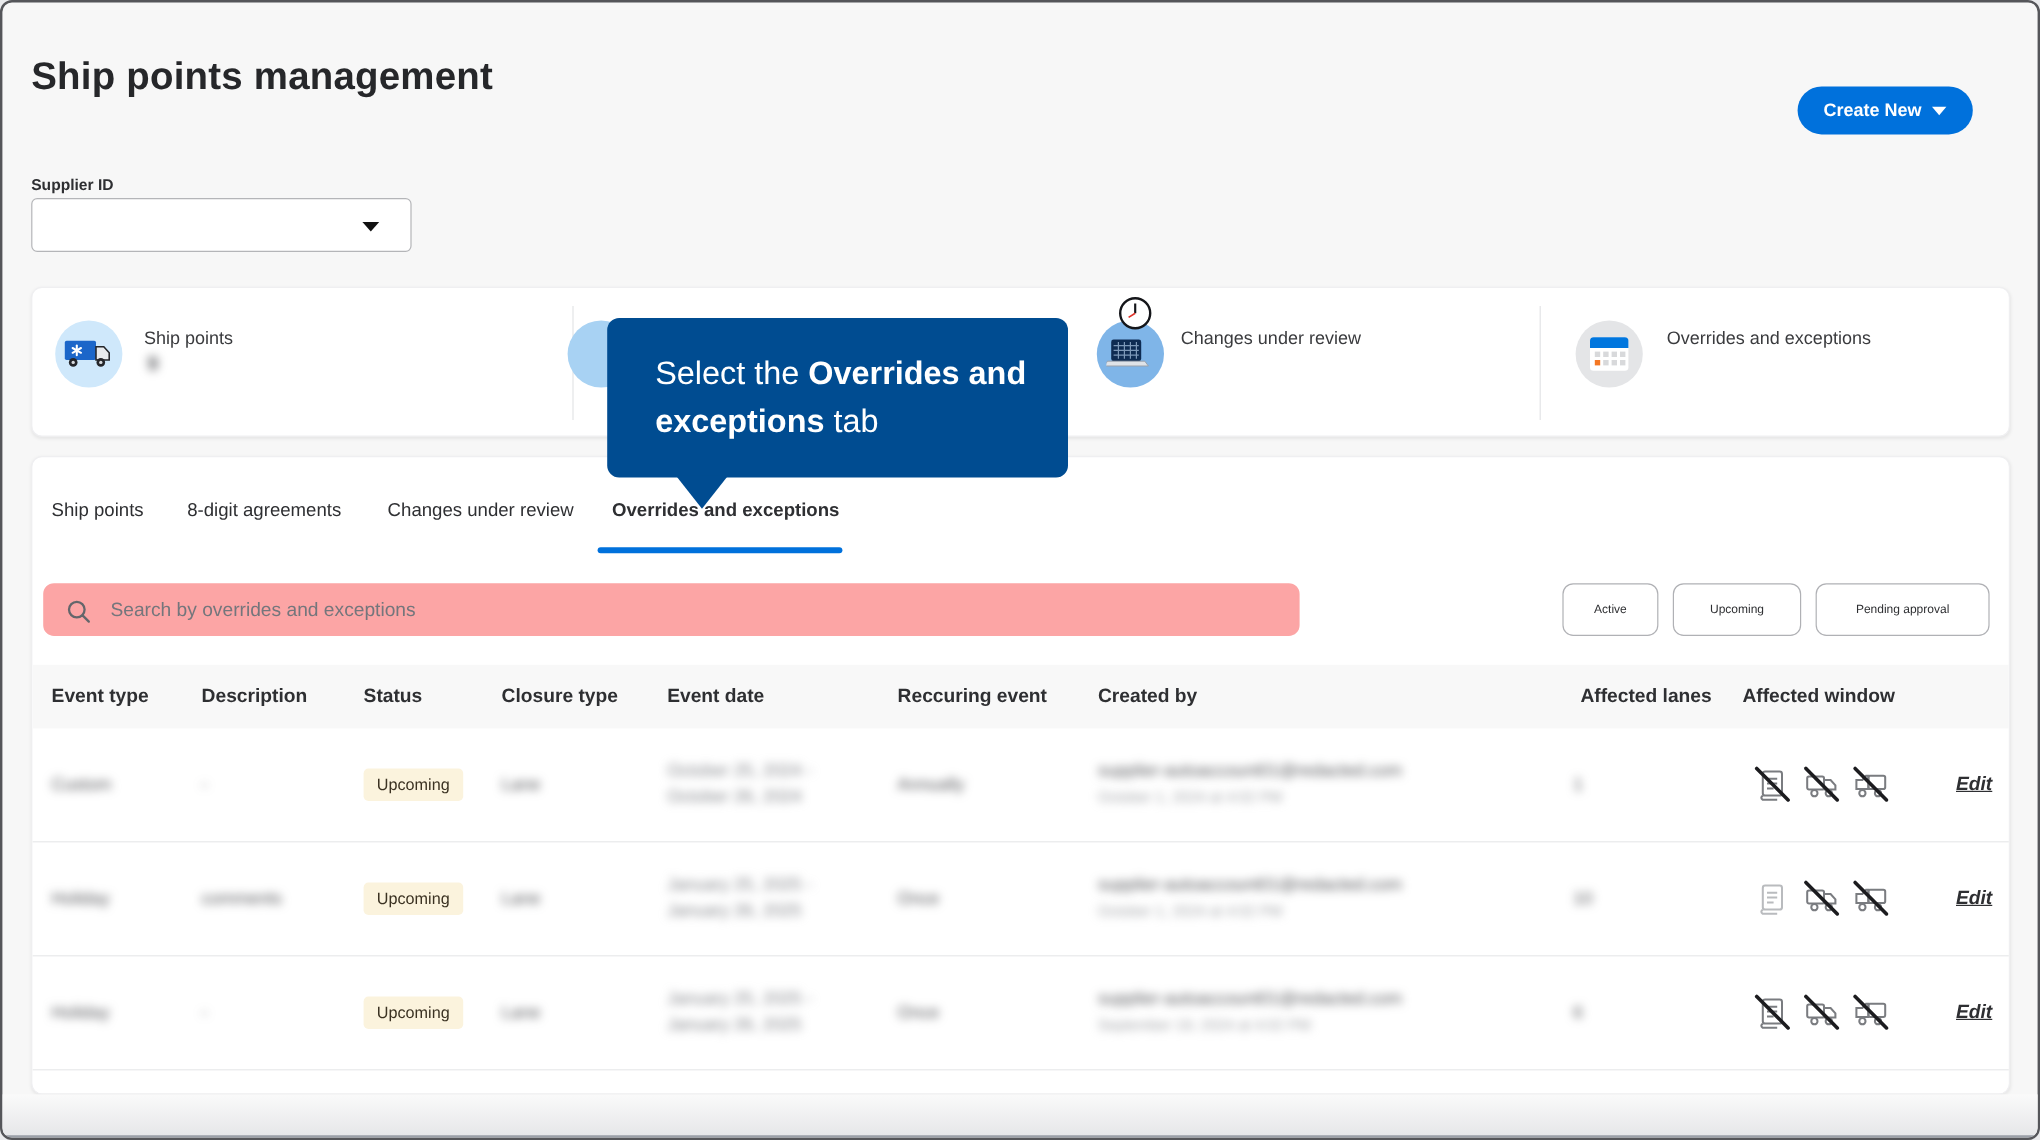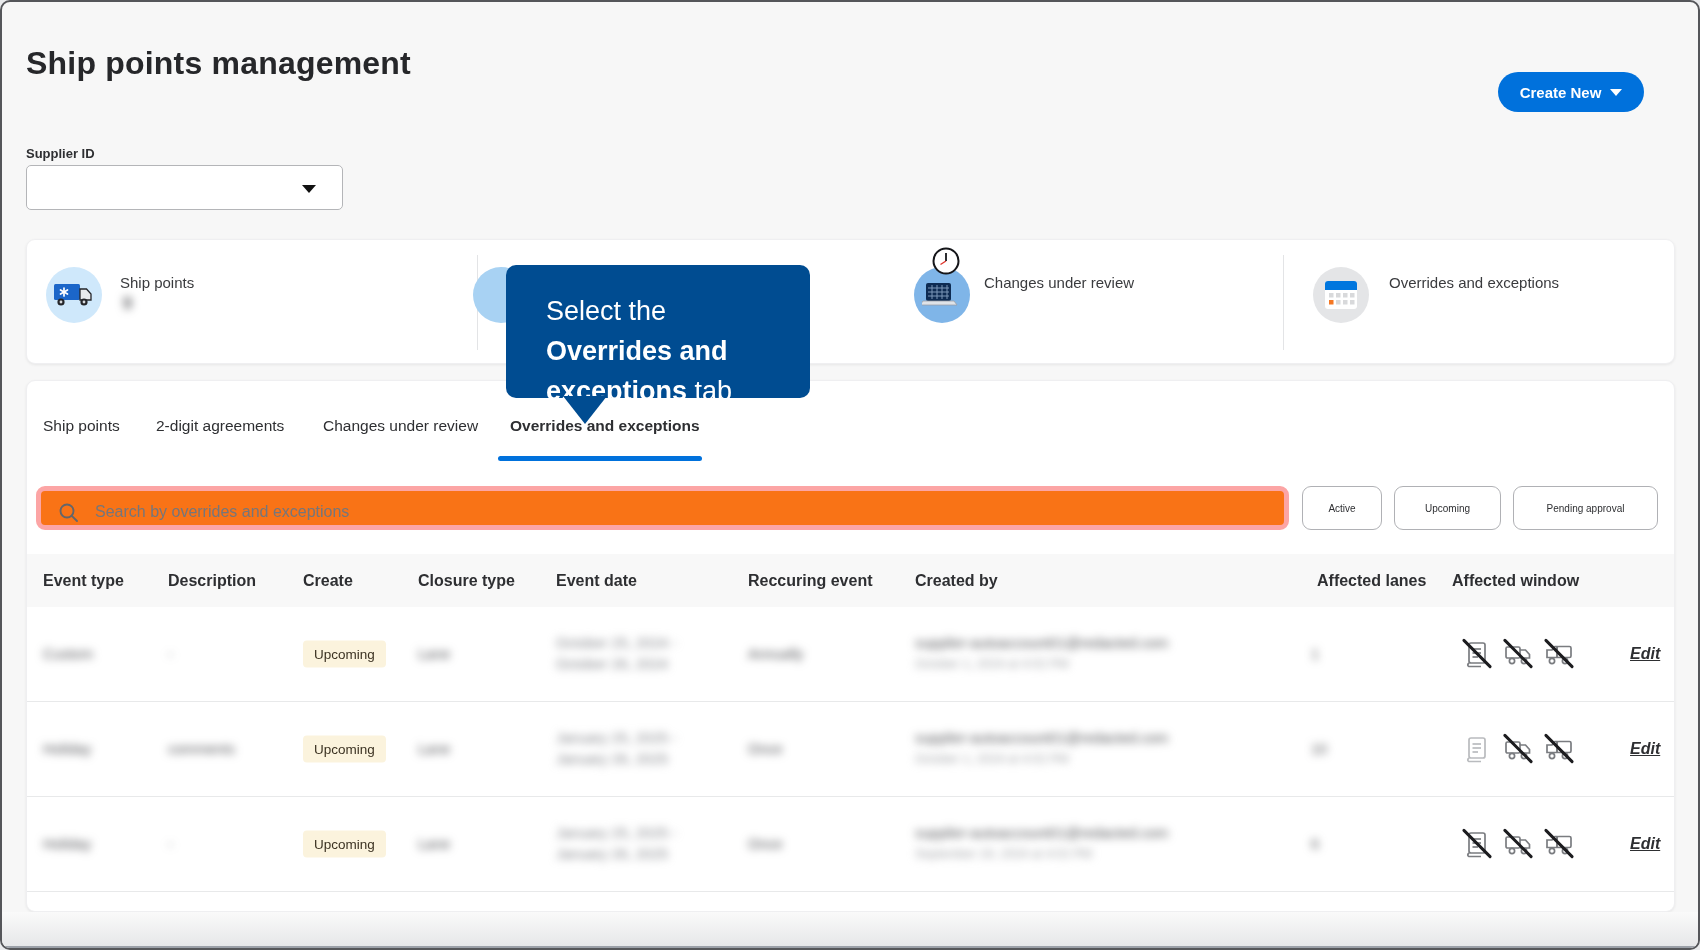--- a/index.html
+++ b/index.html
@@ -39,41 +39,41 @@
   .clock-badge{position:absolute;left:32px;top:-6px;}
   .card-label{position:absolute;font-size:15px;color:#3a3b3e;top:34px;}
   .lbl-ship{left:93px;}
   .lbl-changes{left:957px;}
   .lbl-overrides{left:1362px;}
   .ship-count{position:absolute;left:96px;top:55px;font-size:16px;font-weight:700;color:#3b3c3f;}
   .v-div{position:absolute;top:15px;height:95px;width:1px;background:#e3e4e6;}
   .vd1{left:450px;} .vd2{left:1256px;}
   
   .tooltip{
-    position:absolute;left:504px;top:263px;width:304px;height:133px;background:#004c91;
+    position:absolute;left:504px;top:263px;width:384px;height:133px;background:#004c91;
     border-radius:10px;z-index:12;color:#fff;font-size:27px;line-height:40px;
     padding:26px 14px 0 40px;font-weight:400;
   }
   .tooltip b{font-weight:700;}
   .tooltip-arrow{
     position:absolute;left:561px;top:394px;z-index:12;width:0;height:0;
     border-left:22px solid transparent;border-right:22px solid transparent;border-top:28px solid #004c91;
   }
   
   .main-panel{
     position:absolute;left:24px;top:378px;width:1649px;height:532px;background:#fff;
     border:1px solid #efeff1;border-radius:9px;box-shadow:0 1px 3px rgba(0,0,0,.07);overflow:hidden;
   }
   .tab{position:absolute;top:36px;font-size:15.5px;color:#2e2f32;cursor:pointer;background:none;border:none;font-family:inherit;padding:0;}
   .tab.active{font-weight:700;}
   .tab-ship{left:16px;} .tab-9digit{left:129px;} .tab-changes{left:296px;} .tab-overrides{left:483px;}
   .tab-underline{position:absolute;left:471px;top:75px;width:204px;height:5px;border-radius:3px;background:#0071dc;}
   .search-box{
-    position:absolute;left:9px;top:105px;width:1253px;height:44px;background:#f97316;
-    border:5px solid #fca5a5;border-radius:9px;
+    position:absolute;left:9px;top:105px;width:1047px;height:44px;background:#fca5a5;
+    border:2px solid #fca5a5;border-radius:9px;
   }
   .search-box svg{position:absolute;left:17px;top:11px;}
   .search-input{
     position:absolute;left:52px;top:1px;width:1180px;height:40px;border:none;outline:none;
     font-size:16px;color:#2e2f32;font-family:inherit;background:transparent;
   }
   .search-input::placeholder{color:#74767c;}
   .chip{
     position:absolute;top:105px;height:44px;background:#fff;border:1px solid #b0b1b5;border-radius:9px;
     font-size:10px;color:#2e2f32;font-family:inherit;cursor:pointer;
@@ -193,40 +193,40 @@
     </div>
     <div class="card-label lbl-overrides">Overrides and exceptions</div>
   </div>
 
   <div class="tooltip"><span>Select the </span><b>Overrides and exceptions</b><span> tab</span></div>
   <div class="tooltip-arrow"></div>
 
   <div class="main-panel">
 
     <button class="tab tab-ship">Ship points</button>
-    <button class="tab tab-9digit">2-digit agreements</button>
+    <button class="tab tab-9digit">8-digit agreements</button>
     <button class="tab tab-changes">Changes under review</button>
     <button class="tab tab-overrides active">Overrides and exceptions</button>
     <div class="tab-underline"></div>
 
     <div class="search-box">
       <svg width="22" height="22" viewBox="0 0 22 22">
         <circle cx="9" cy="9" r="6.5" stroke="#64666b" stroke-width="1.9" fill="none"></circle>
         <line x1="13.8" y1="13.8" x2="19" y2="19" stroke="#64666b" stroke-width="1.9" stroke-linecap="round"></line>
       </svg>
       <input class="search-input" type="text" placeholder="Search by overrides and exceptions" style="">
     </div>
     <button class="chip chip-active">Active</button>
     <button class="chip chip-upcoming">Upcoming</button>
     <button class="chip chip-pending">Pending approval</button>
 
     <div class="thead">
       <span class="th c-event">Event type</span>
       <span class="th c-desc">Description</span>
-      <span class="th c-status">Create</span>
+      <span class="th c-status">Status</span>
       <span class="th c-closure">Closure type</span>
       <span class="th c-date">Event date</span>
       <span class="th c-recur">Reccuring event</span>
       <span class="th c-created">Created by</span>
       <span class="th c-lanes">Affected lanes</span>
       <span class="th c-window">Affected window</span>
     </div>
 
     <div class="rows">
 

